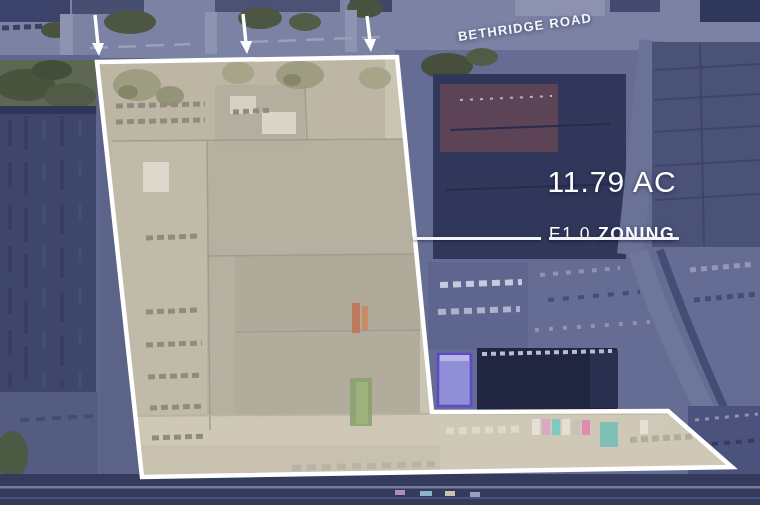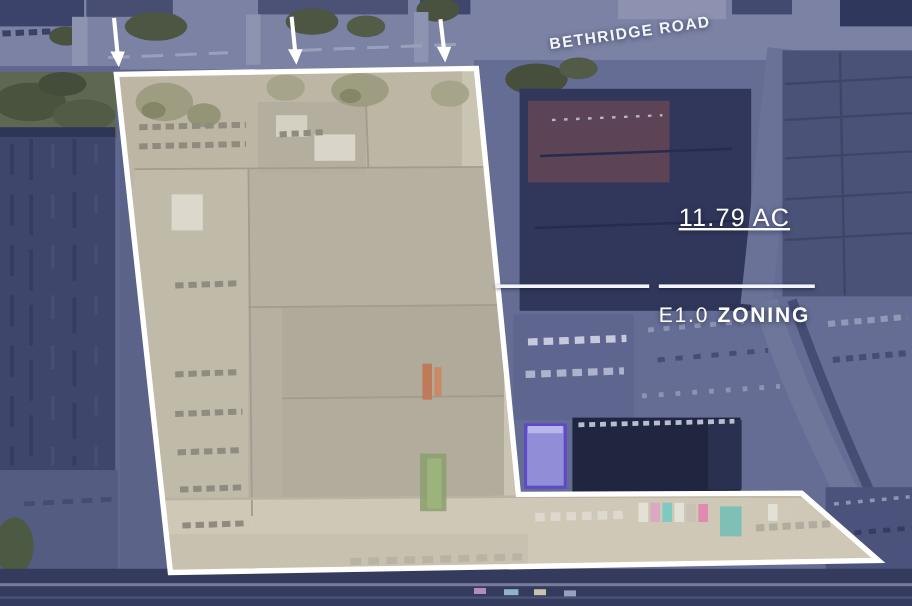--- a/index.html
+++ b/index.html
@@ -10,23 +10,23 @@
   }
   .stage svg{position:absolute;left:0;top:0;display:block;}
   .overlay-text{position:absolute;color:#ffffff;text-shadow:0 1px 4px rgba(8,12,38,.55);}
   .road-label{
     left:458px;top:29px;width:150px;
     font-size:13px;font-weight:bold;letter-spacing:1.2px;
     transform:rotate(-8deg);transform-origin:0 50%;
     color:#f4f6fb;white-space:nowrap;
   }
   .stats{left:513px;top:168px;width:198px;text-align:center;}
-  .area-value{font-size:21px;font-weight:400;letter-spacing:1px;line-height:28px;text-decoration:underline;}
+  .area-value{font-size:30px;font-weight:400;letter-spacing:1px;line-height:28px;}
   .area-label{font-size:15.5px;font-weight:bold;letter-spacing:3.2px;line-height:17px;margin-top:6px;}
-  .zoning-line{font-size:17.5px;letter-spacing:1.5px;line-height:20px;margin-top:56px;white-space:nowrap;}
+  .zoning-line{font-size:17.5px;letter-spacing:1.5px;line-height:20px;margin-top:28px;white-space:nowrap;}
   .zoning-value{font-weight:400;margin-right:7px;}
   .zoning-label{font-weight:bold;}
   .divider{position:absolute;left:413px;top:237px;width:266px;height:2.5px;display:flex;}
   .divider .seg{height:2.5px;background:#f2f4f8;box-shadow:0 1px 3px rgba(8,12,38,.5);}
   .divider .seg1{width:128px;margin-right:8px;}
   .divider .seg2{width:130px;}
 </style>
 </head>
 <body>
 

